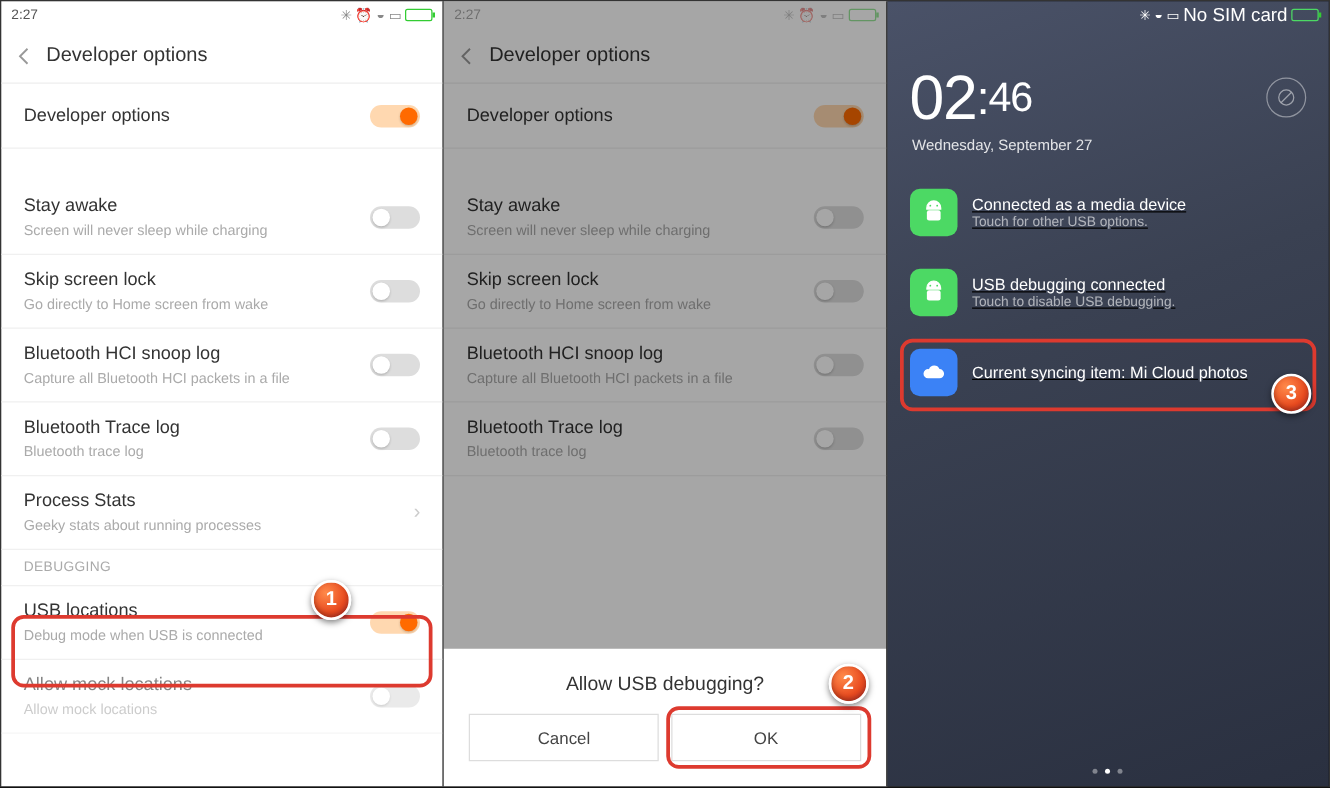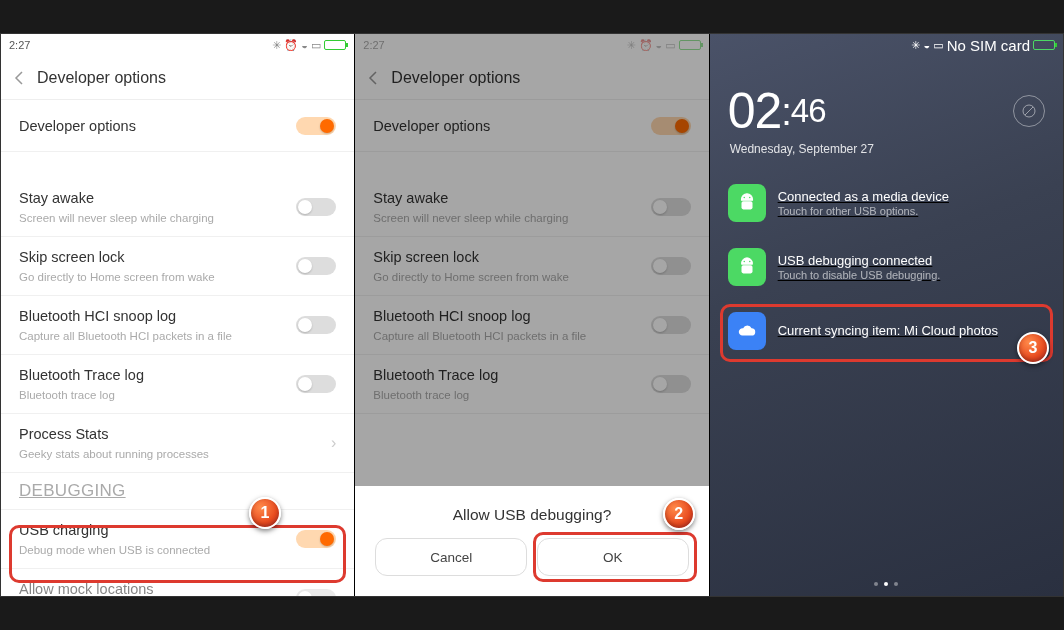--- a/index.html
+++ b/index.html
@@ -1,17 +1,17 @@
 <!DOCTYPE html>
 <html><head>
 <meta charset="utf-8">
 <style>
   * { box-sizing: border-box; margin: 0; padding: 0; font-family: -apple-system, Helvetica, Arial, sans-serif; }
   body { background: #1a1a1a; display: flex; justify-content: center; align-items: center; min-height: 100vh; }
-  .container { position: relative; width: 1064px; height: 564px; background: #000; display: flex; border: 1px solid #333; }
+  .container { position: relative; width: 1064px; height: 630px; background: #000; display: flex; border: 1px solid #333; }
   .phone { flex: 1; position: relative; background: #fff; border-right: 1px solid #000; overflow: hidden; }
   .phone:last-child { border-right: none; background: linear-gradient(160deg, #4a5268 0%, #3a4152 40%, #2a3040 100%); }
   
   
   .status-bar { height: 22px; display: flex; justify-content: space-between; align-items: center; padding: 0 8px; font-size: 11px; }
   .status-bar .time { color: #555; }
   .status-bar .icons { display: flex; gap: 3px; align-items: center; }
   .battery { width: 22px; height: 10px; border: 1px solid #3c3; border-radius: 2px; position: relative; }
   .battery::after { content: ""; position: absolute; right: -3px; top: 2px; width: 2px; height: 4px; background: #3c3; }
   .battery .fill { background: #4cd964; height: 100%; width: 90%; }
@@ -28,30 +28,30 @@
   .row { padding: 12px 18px 12px 18px; display: flex; align-items: center; border-bottom: 1px solid #f0f0f0; min-height: 52px; position: relative; }
   .row .texts { flex: 1; }
   .row .label { font-size: 14.5px; color: #333; }
   .row .sub { font-size: 11.5px; color: #aaa; margin-top: 6px; }
   .toggle { width: 40px; height: 18px; border-radius: 10px; background: #ddd; position: relative; }
   .toggle .knob { width: 14px; height: 14px; border-radius: 50%; background: #fff; position: absolute; top: 2px; left: 2px; box-shadow: 0 1px 2px rgba(0,0,0,.2); }
   .toggle.on { background: #ffd8b0; }
   .toggle.on .knob { left: auto; right: 2px; background: #ff6a00; }
   .chevron { color: #ccc; font-size: 16px; }
   .spacer { height: 26px; }
-  .section-h { padding: 8px 18px; font-size: 17px; color: #aaa; letter-spacing: .3px; border-bottom: 1px solid #f0f0f0; text-decoration: underline; }
+  .section-h { padding: 8px 18px; font-size: 11px; color: #aaa; letter-spacing: .3px; border-bottom: 1px solid #f0f0f0; }
   
   
   .dim { position: absolute; inset: 0; background: rgba(0,0,0,.35); z-index: 2; }
   .phone2-content { position: relative; z-index: 1; }
   .sheet { position: absolute; bottom: 0; left: 0; right: 0; background: #fff; z-index: 3; padding: 20px 20px; }
   .sheet-title { text-align: center; font-size: 15.5px; margin-bottom: 14px; color: #333; }
   .sheet-body { font-size: 12px; color: #777; line-height: 1.45; margin-bottom: 18px; }
   .sheet-btns { display: flex; gap: 10px; }
-  .sheet-btn { flex: 1; height: 38px; border: 1px solid #ddd; background: #fff; border-radius: 12px; font-size: 13.5px; color: #444; display:flex;align-items:center;justify-content:center; }
+  .sheet-btn { flex: 1; height: 38px; border: 1px solid #ddd; background: #fff; border-radius: 0; font-size: 13.5px; color: #444; display:flex;align-items:center;justify-content:center; }
   
   
   .clock-row { display: flex; align-items: center; justify-content: space-between; padding: 26px 18px 2px; }
   .clock { color: #fff; font-size: 50px; font-weight: 400; letter-spacing: -1px; display:flex; align-items:center;}
   .clock .h { font-size: 50px; }
   .clock .c { font-size: 38px; margin-top: 2px; }
   .clock .m { font-size: 33px; }
   .date { color: rgba(255,255,255,.85); font-size: 12px; padding: 0 20px 12px; }
   .circle-btn { width: 32px; height: 32px; border: 1.5px solid rgba(255,255,255,.6); border-radius: 50%; display:flex;align-items:center;justify-content:center; color:#fff; opacity:.7;}
   .notif { margin: 6px 12px; display: flex; align-items: center; gap: 12px; padding: 10px 6px; text-decoration: underline; }
@@ -149,21 +149,21 @@
         <div class="label">Process Stats</div>
         <div class="sub">Geeky stats about running processes</div>
       </div>
       <span class="chevron">›</span>
     </div>
 
     <div class="section-h">DEBUGGING</div>
 
     <div class="row">
       <div class="texts">
-        <div class="label">USB charging</div>
+        <div class="label">USB locations</div>
         <div class="sub">Debug mode when USB is connected</div>
       </div>
       <div class="toggle on">
           <div class="knob"></div>
         </div>
     </div>
     <div class="row" style="opacity:.6">
       <div class="texts">
         <div class="label">Allow mock locations</div>
         <div class="sub">Allow mock locations</div>

